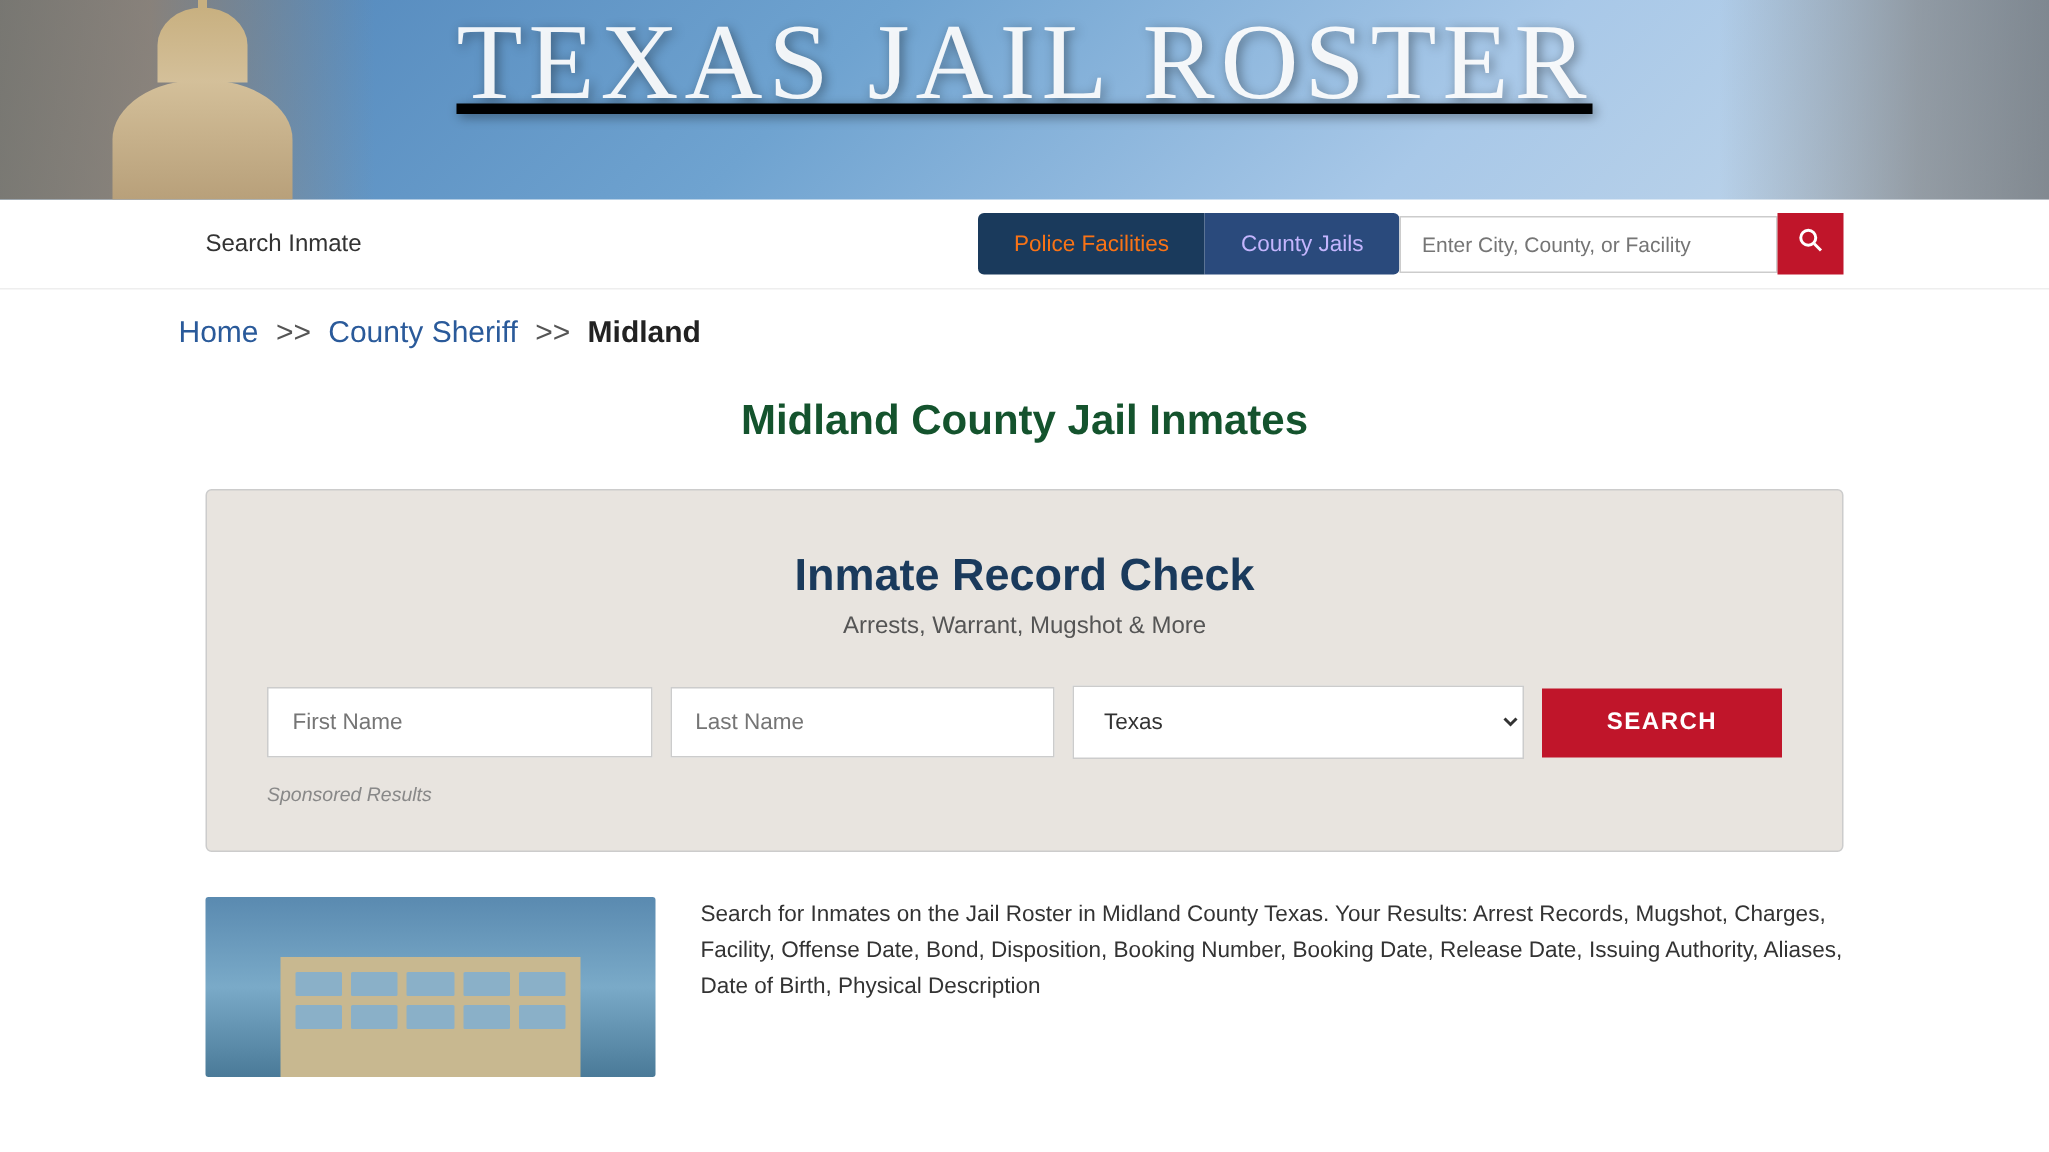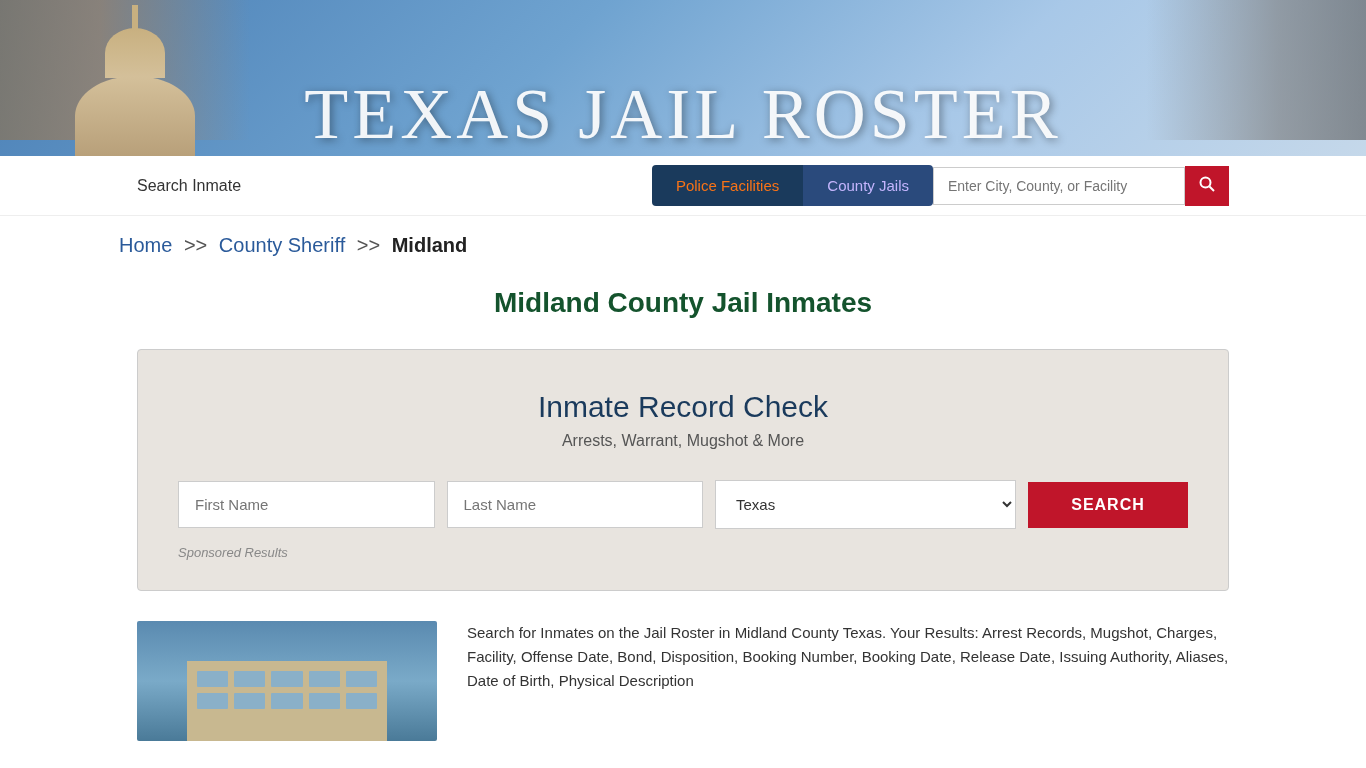--- a/index.html
+++ b/index.html
@@ -1,27 +1,28 @@
 <!DOCTYPE html>
 <html><head>
   <meta charset="utf-8">
   <style>
     * { margin: 0; padding: 0; box-sizing: border-box; }
     body { font-family: Arial, sans-serif; background: #fff; width: 1366px; min-height: 768px; overflow-x: hidden; }
 
     
     .header-banner {
       width: 1366px;
-      height: 156px;
+      height: 133px;
       background: linear-gradient(135deg, #4a7fb5 0%, #6fa3d0 40%, #a8c8e8 70%, #c5d8ea 100%);
       position: relative;
       overflow: hidden;
       display: flex;
-      align-items: flex-end;
+      align-items: flex-start;
       justify-content: center;
+      text-decoration: underline;
     }
     .header-banner .banner-title {
       font-family: 'Times New Roman', serif;
       font-size: 72px;
       color: rgba(255,255,255,0.92);
       letter-spacing: 4px;
       text-shadow: 2px 2px 8px rgba(0,0,0,0.4);
       font-weight: normal;
       z-index: 2;
       position: relative;
@@ -166,21 +167,21 @@
       margin: 0 137px 30px;
       background: #e8e4df;
       border: 1px solid #ccc;
       border-radius: 4px;
       padding: 40px 40px 30px;
     }
     .record-check-title {
       text-align: center;
       font-size: 30px;
       color: #1a3a5c;
-      font-weight: normal;
+      font-weight: bold;
       margin-bottom: 8px;
     }
     .record-check-subtitle {
       text-align: center;
       font-size: 16px;
       color: #555;
       margin-bottom: 30px;
     }
     .record-check-form {
       display: flex;

